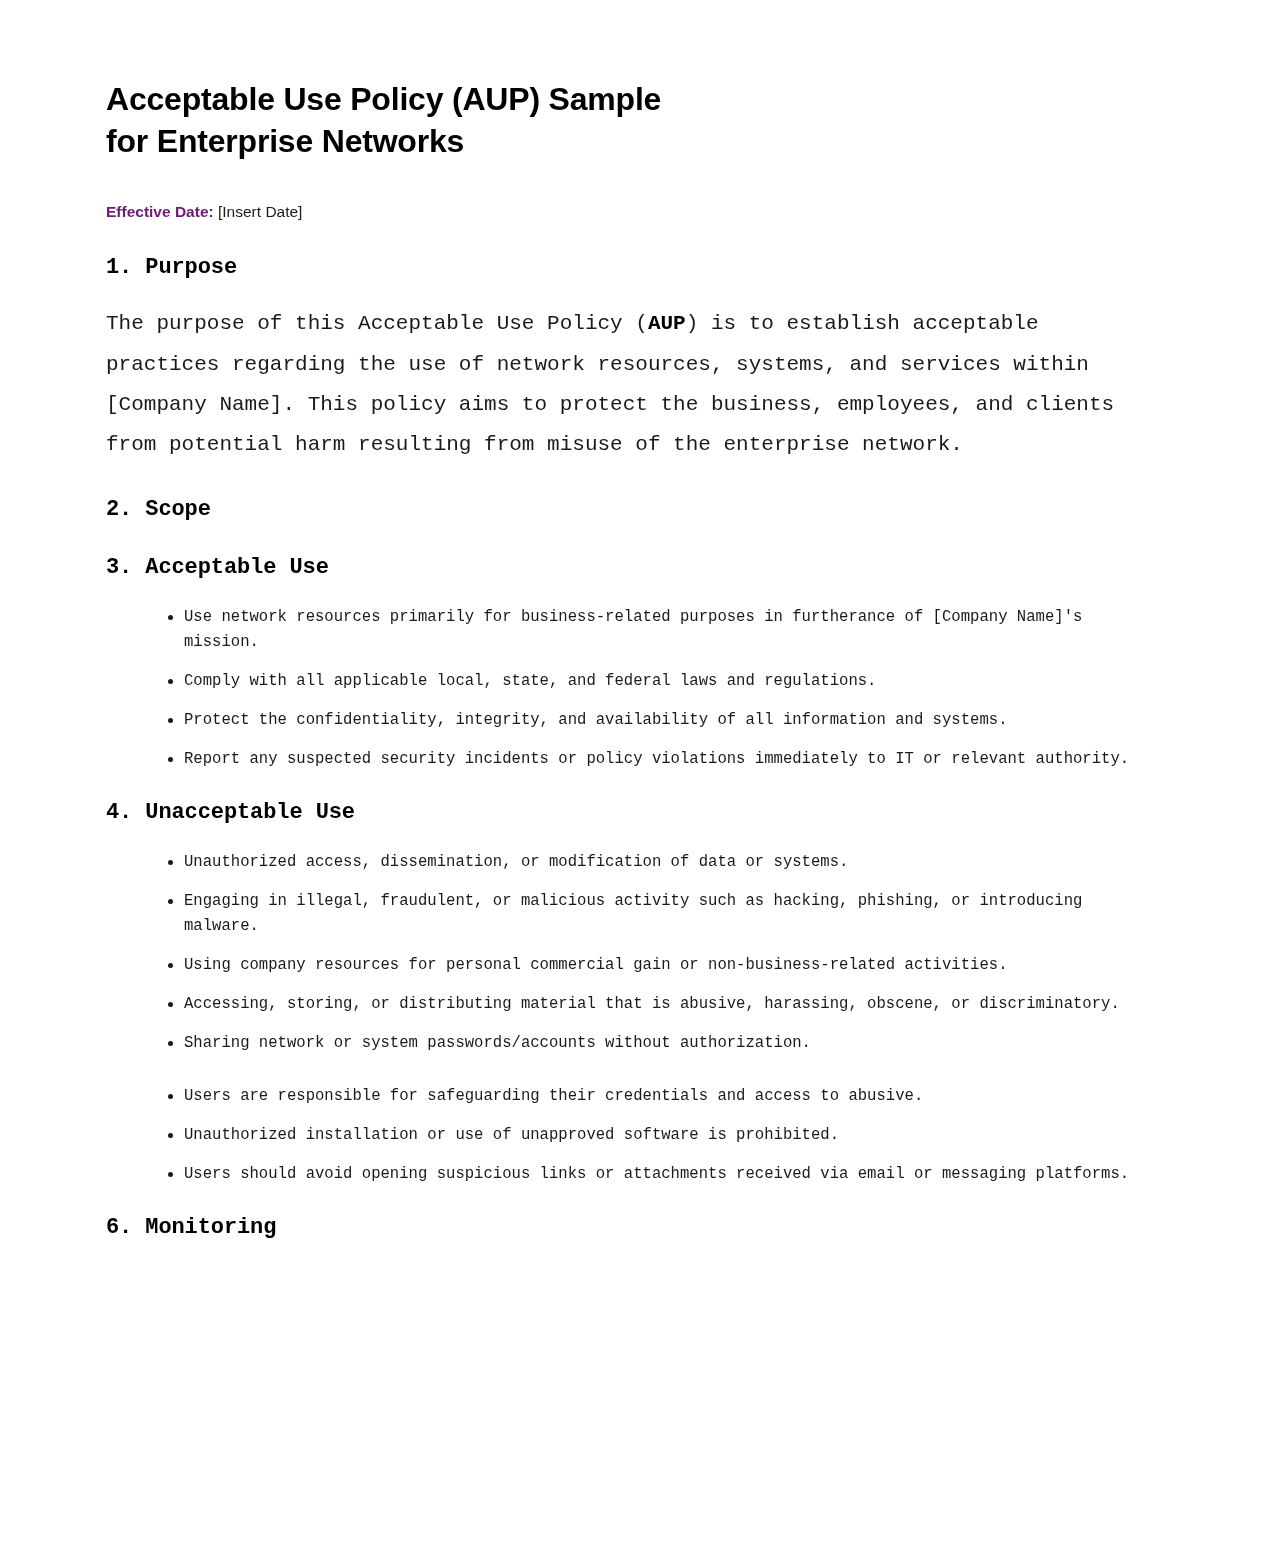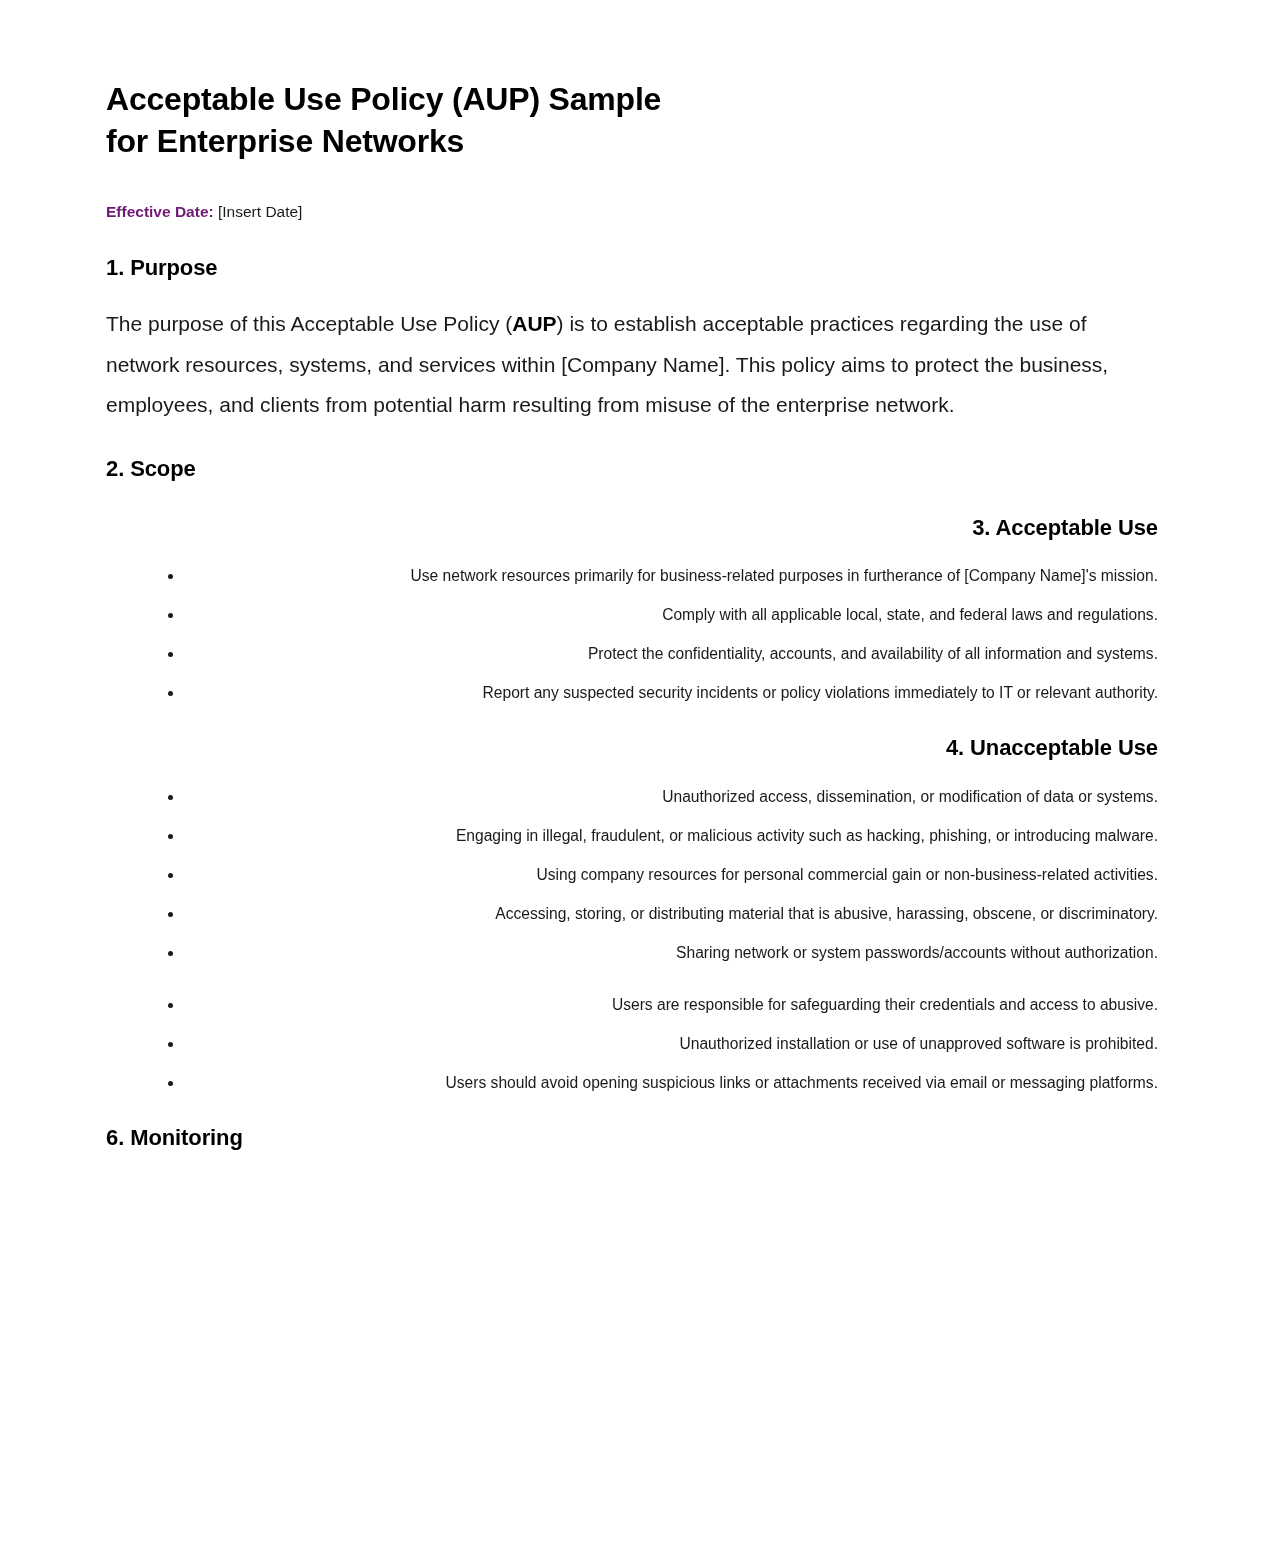--- a/index.html
+++ b/index.html
@@ -57,20 +57,21 @@
   h2.section-heading {
     font-size: 22px;
     font-weight: bold;
     line-height: 1.3;
     color: #000000;
     margin: 0 0 22px 0;
     letter-spacing: -0.1px;
   }
   .section {
     margin: 0 0 30px 0;
+    font-family: Liberation Mono, monospace;
   }
   p.body-text {
     font-size: 21px;
     line-height: 1.92;
     color: #1a1a1a;
     margin: 0;
     max-width: 1055px;
   }
   p.body-text b {
     font-weight: bold;
@@ -97,21 +98,20 @@
     position: absolute;
     left: 0;
     top: 10px;
     width: 5px;
     height: 5px;
     border-radius: 50%;
     background: #1a1a1a;
   }
   .sec-gap-list {
     margin-bottom: 28px;
-    text-align: right;
   }
 </style>
 </head>
 <body>
 
 <div class="page">
   <div class="doc-clip">
     <article class="doc">
 
       <h1 class="doc-title">
@@ -131,21 +131,21 @@
 
       <section class="section">
         <h2 class="section-heading">2. Scope</h2>
       </section>
 
       <section class="section sec-gap-list">
         <h2 class="section-heading">3. Acceptable Use</h2>
         <ul class="bullet-list">
           <li>Use network resources primarily for business-related purposes in furtherance of [Company Name]'s mission.</li>
           <li>Comply with all applicable local, state, and federal laws and regulations.</li>
-          <li>Protect the confidentiality, accounts, and availability of all information and systems.</li>
+          <li>Protect the confidentiality, integrity, and availability of all information and systems.</li>
           <li>Report any suspected security incidents or policy violations immediately to IT or relevant authority.</li>
         </ul>
       </section>
 
       <section class="section sec-gap-list">
         <h2 class="section-heading">4. Unacceptable Use</h2>
         <ul class="bullet-list">
           <li>Unauthorized access, dissemination, or modification of data or systems.</li>
           <li>Engaging in illegal, fraudulent, or malicious activity such as hacking, phishing, or introducing malware.</li>
           <li>Using company resources for personal commercial gain or non-business-related activities.</li>

